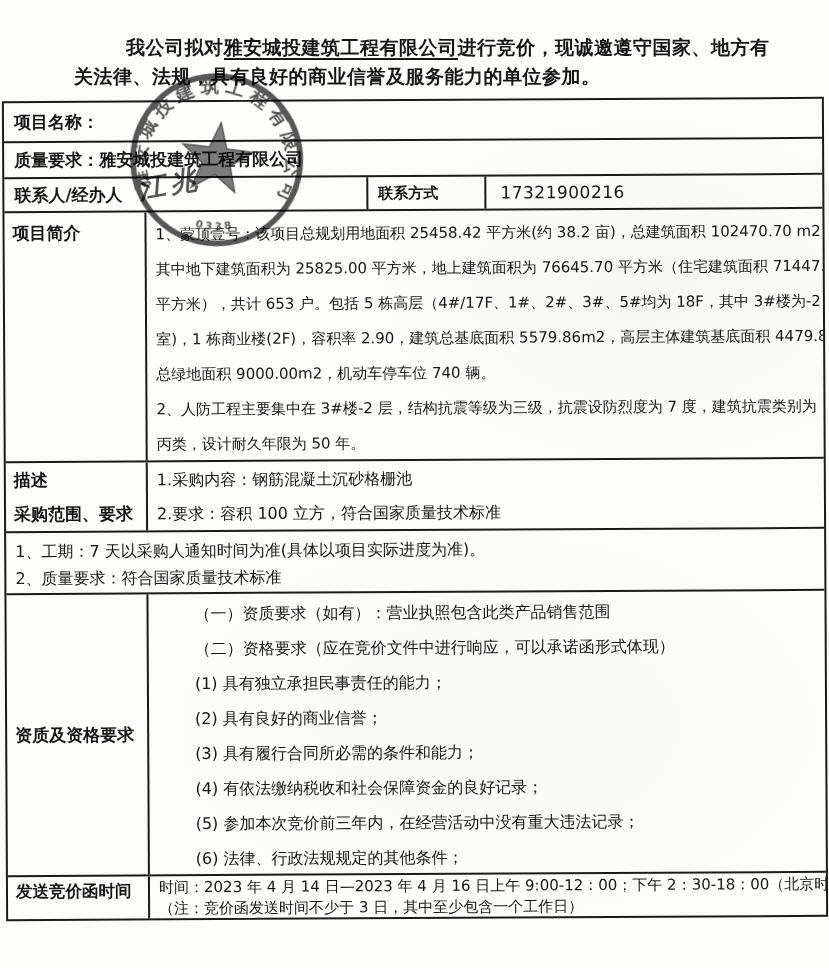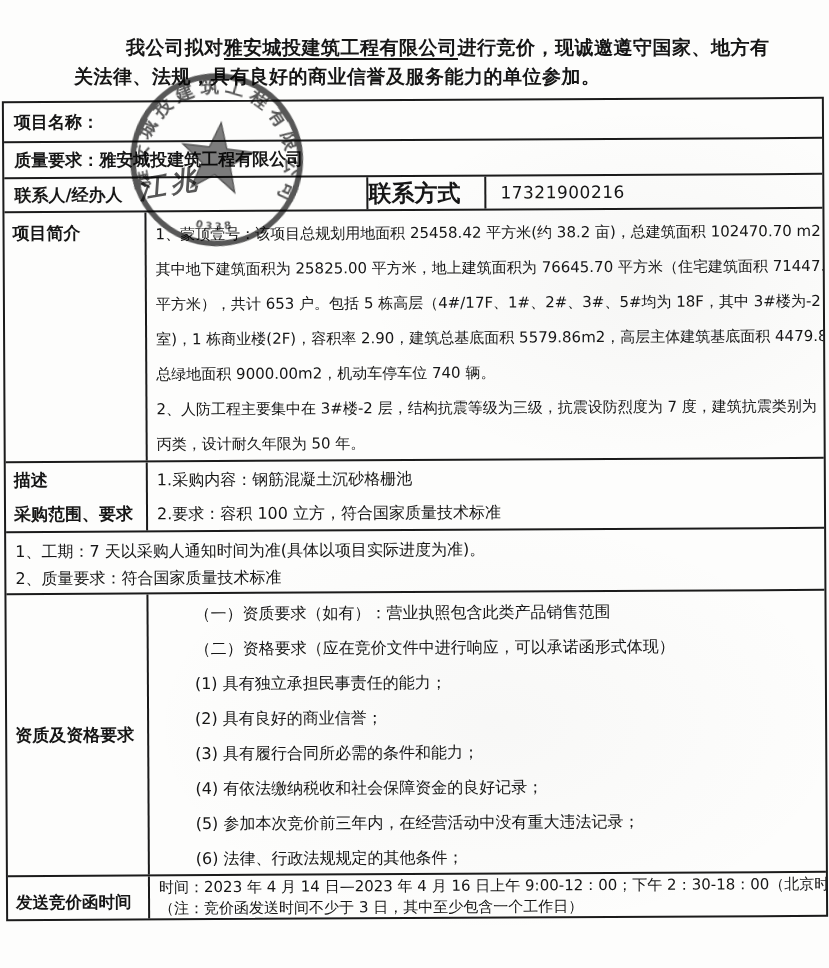--- a/index.html
+++ b/index.html
@@ -36,40 +36,40 @@
   .lab.top{padding-top:9px;}
   .content{flex:1 1 auto;padding-left:9px;}
   .fullcell{flex:1 1 auto;display:flex;align-items:center;padding-left:10px;
     font-size:17px;white-space:nowrap;}
   .b{font-weight:700;}
   .ln{white-space:nowrap;}
   
   .c-person{flex:0 0 364px;border-right:2px solid #1b1b1b;display:flex;align-items:center;
     padding-left:10px;font-size:17px;font-weight:700;}
   .c-method{flex:0 0 118px;border-right:2px solid #1b1b1b;display:flex;align-items:center;
-    font-size:23px;font-weight:700;}
+    padding-left:10px;font-size:15px;font-weight:700;}
   .c-phone{flex:1 1 auto;display:flex;align-items:center;padding-left:14px;
     font-size:17px;letter-spacing:.5px;}
   
   .brief{padding-top:5px;font-size:15px;}
   .brief .ln{line-height:35px;}
   
   .lab-lines .ln{line-height:34px;}
   .scope{padding-top:1px;font-size:16px;}
   .scope .ln{line-height:34px;}
   
   .sched{padding-top:4px;font-size:16px;display:flex;flex-direction:column;justify-content:center;}
   .sched .ln{line-height:27px;}
   
   .qual{padding-left:46px;font-size:16px;padding-top:2px;}
   .qual .ln{line-height:35px;}
   
   .send{padding-top:1px;font-size:15px;}
   .send .ln{line-height:21px;}
-  .lab.send-lab{padding-top:15px;font-size:16.5px;}
+  .lab.send-lab{padding-top:4px;font-size:16.5px;}
   
   .stamp{
     position:absolute;left:124px;top:64px;width:186px;height:186px;
     transform:rotate(7deg);mix-blend-mode:multiply;opacity:.85;
     filter:blur(.35px);pointer-events:none;
   }
   .handwriting{
     position:absolute;left:138px;top:166px;
     font-size:27px;font-style:italic;font-weight:700;letter-spacing:5px;
     color:#2d2d2d;transform:rotate(-10deg);opacity:.8;mix-blend-mode:multiply;

